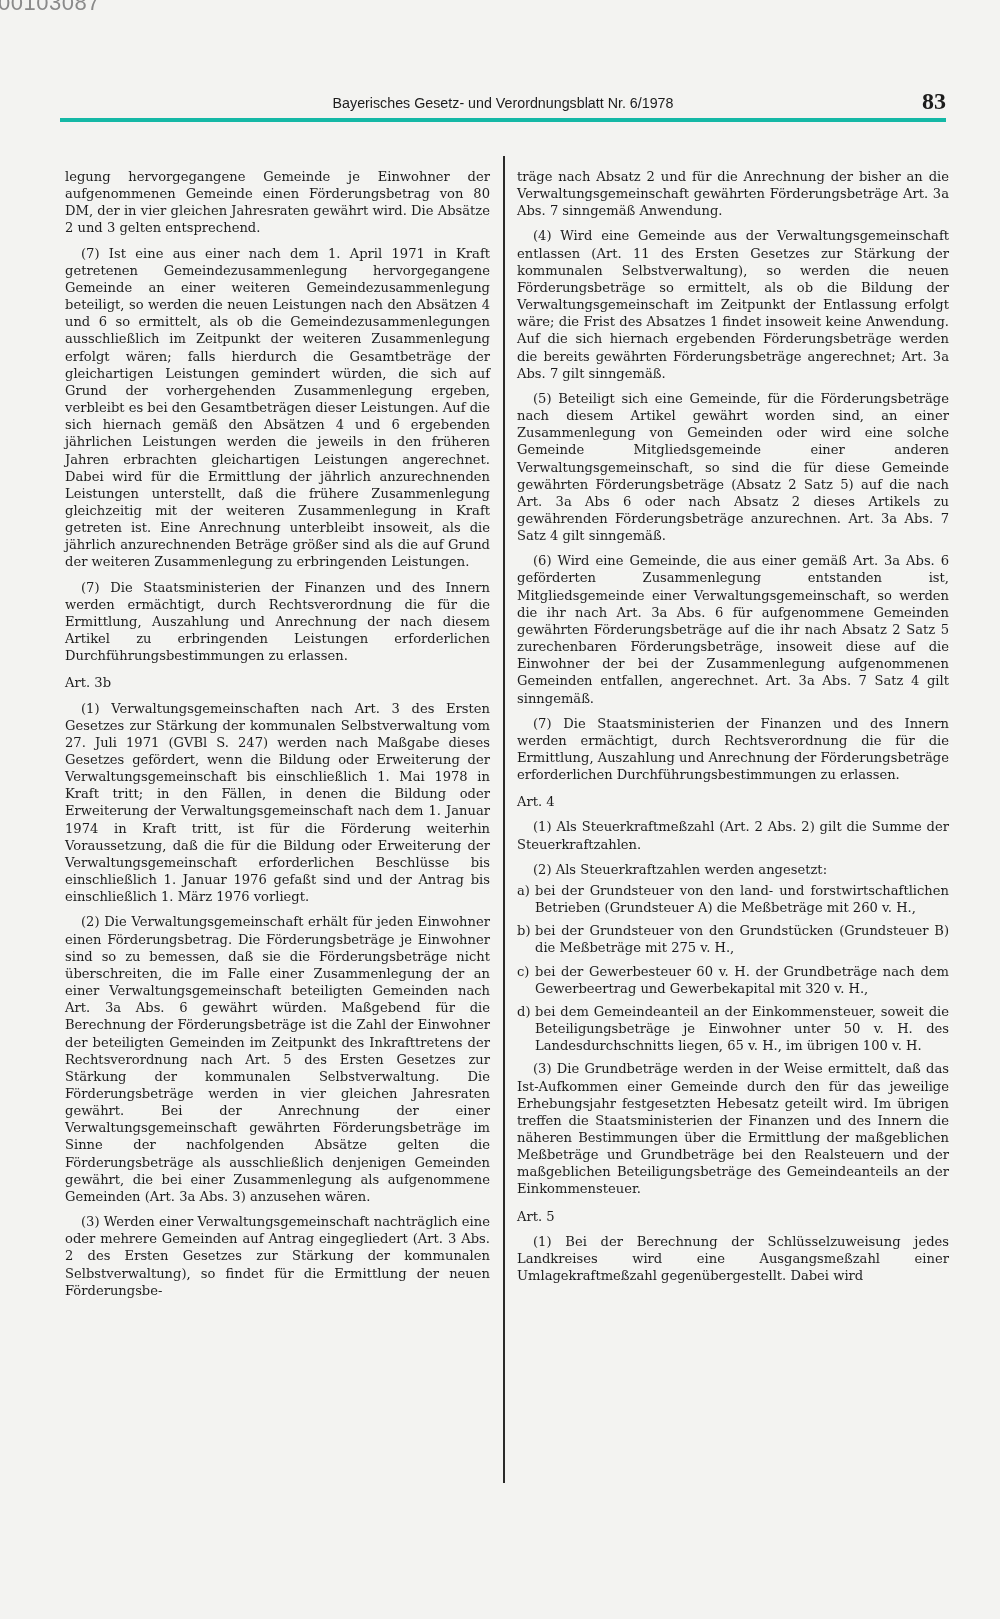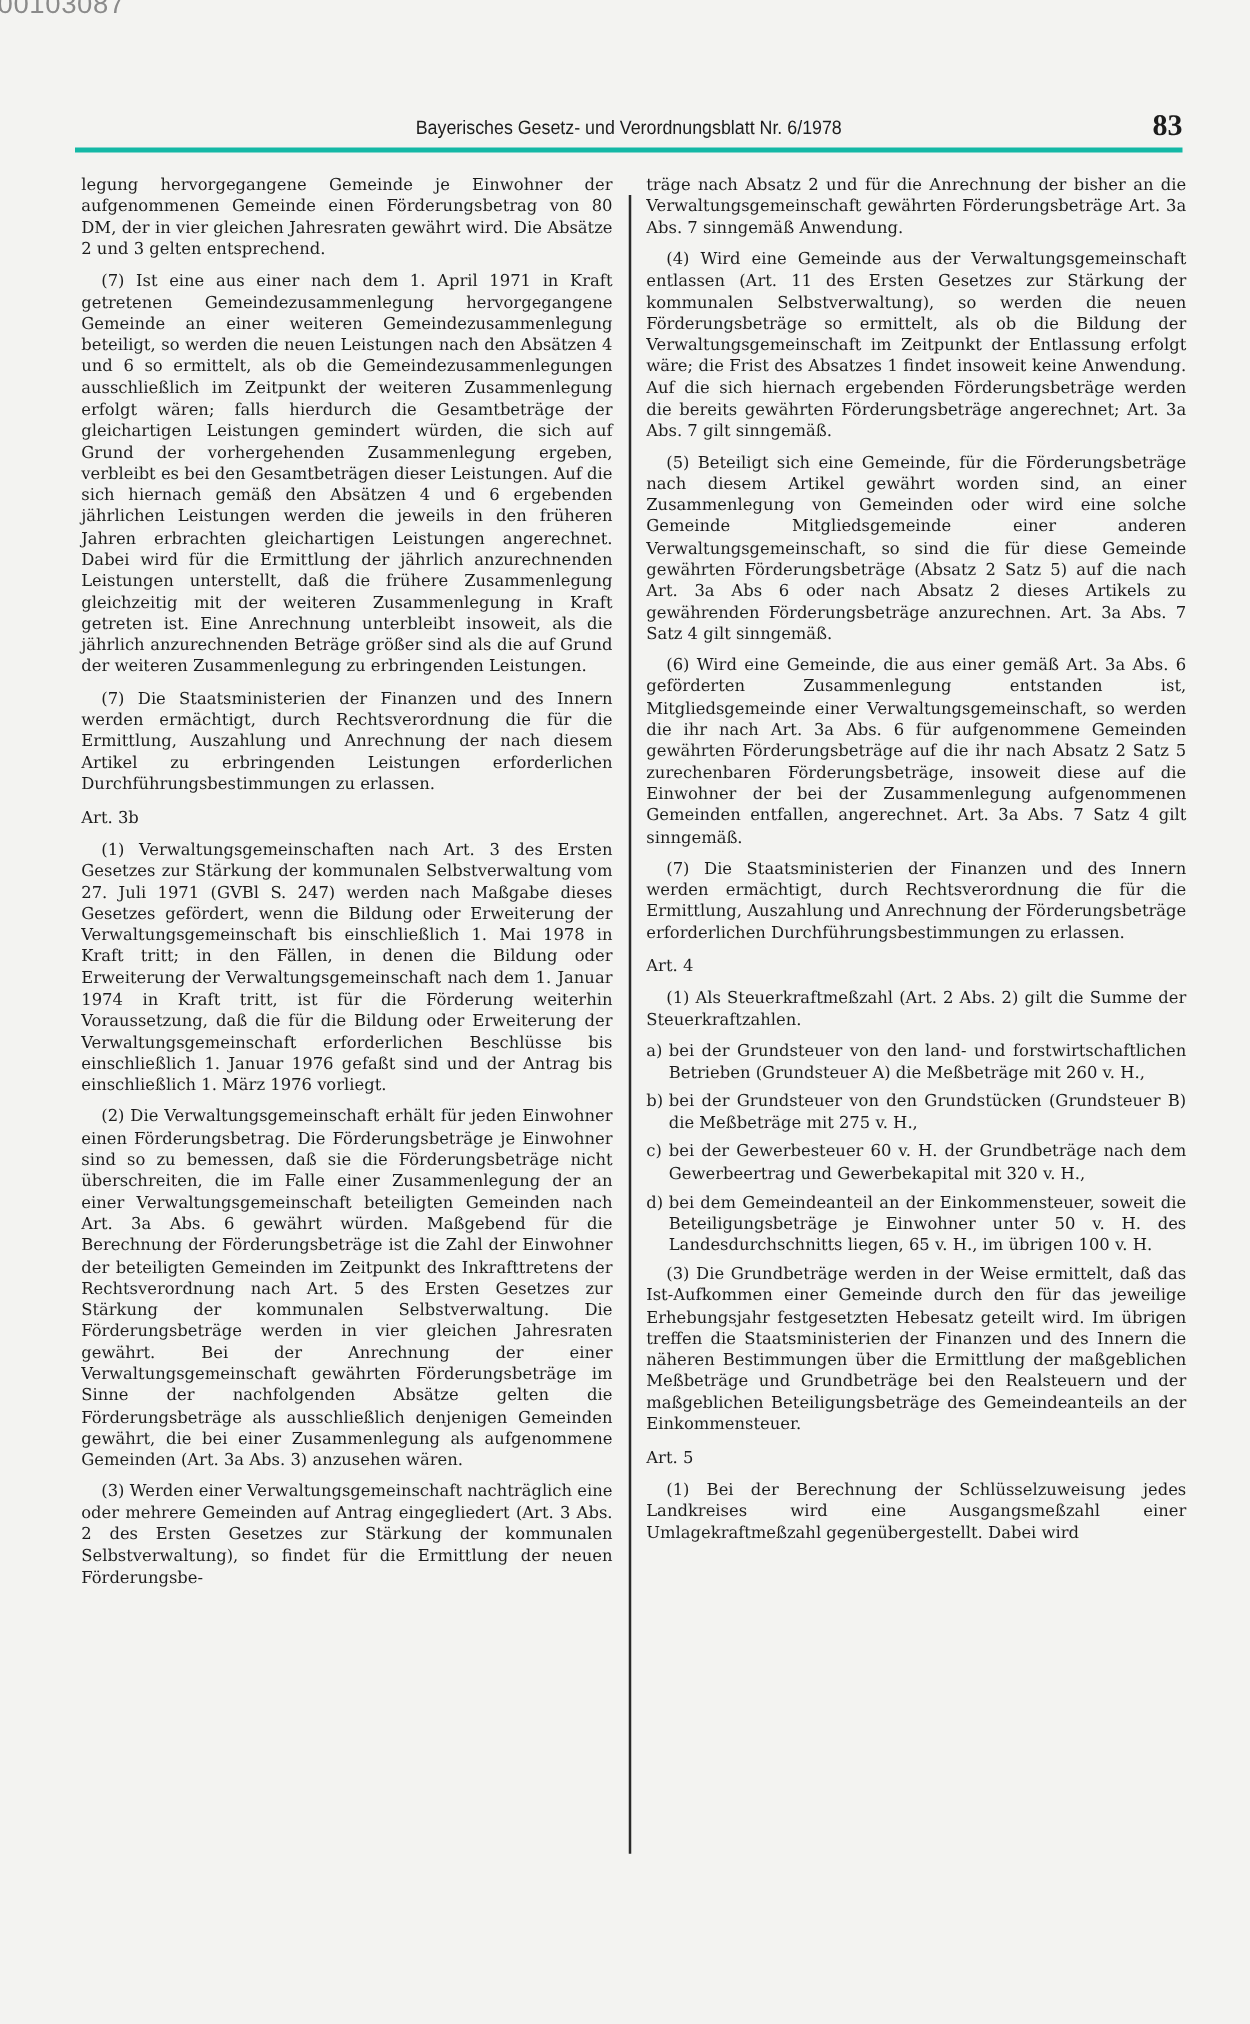--- a/index.html
+++ b/index.html
@@ -20,21 +20,21 @@
   }
   .header .title {
     position: absolute; left: 0; right: 0; top: 6px; text-align: center;
     font-family: "Liberation Sans", sans-serif; font-size: 15.5px; transform: scaleX(0.92);
   }
   .header .pageno {
     position: absolute; right: 0; top: 0;
     font-family: "Liberation Serif", serif; font-weight: bold; font-size: 24px;
   }
   .col {
-    position: absolute; top: 140px;
+    position: absolute; top: 168px;
     font-size: 13.1px; line-height: 17.15px;
     text-align: justify; hyphens: manual;
   }
   .col.left { left: 65px; width: 425px; }
   .col.right { left: 517px; width: 432px; }
   .divider {
     position: absolute; left: 503px; top: 156px; width: 2px; height: 1327px;
     background: #2a2a2a;
   }
   p { margin: 0 0 8px 0; text-indent: 0; }
@@ -68,20 +68,21 @@
 <div class="divider"></div>
 
 <div class="col right">
   <p class="cont">träge nach Absatz 2 und für die Anrechnung der bisher an die Verwaltungsgemeinschaft gewährten Förderungsbeträge Art. 3a Abs. 7 sinngemäß Anwendung.</p>
   <p class="indent">(4) Wird eine Gemeinde aus der Verwaltungsgemeinschaft entlassen (Art. 11 des Ersten Gesetzes zur Stärkung der kommunalen Selbstverwaltung), so werden die neuen Förderungsbeträge so ermittelt, als ob die Bildung der Verwaltungsgemeinschaft im Zeitpunkt der Entlassung erfolgt wäre; die Frist des Absatzes 1 findet insoweit keine Anwendung. Auf die sich hiernach ergebenden Förderungsbeträge werden die bereits gewährten Förderungsbeträge angerechnet; Art. 3a Abs. 7 gilt sinngemäß.</p>
   <p class="indent">(5) Beteiligt sich eine Gemeinde, für die Förderungsbeträge nach diesem Artikel gewährt worden sind, an einer Zusammenlegung von Gemeinden oder wird eine solche Gemeinde Mitgliedsgemeinde einer anderen Verwaltungsgemeinschaft, so sind die für diese Gemeinde gewährten Förderungsbeträge (Absatz 2 Satz 5) auf die nach Art. 3a Abs 6 oder nach Absatz 2 dieses Artikels zu gewährenden Förderungsbeträge anzurechnen. Art. 3a Abs. 7 Satz 4 gilt sinngemäß.</p>
   <p class="indent">(6) Wird eine Gemeinde, die aus einer gemäß Art. 3a Abs. 6 geförderten Zusammenlegung entstanden ist, Mitgliedsgemeinde einer Verwaltungsgemeinschaft, so werden die ihr nach Art. 3a Abs. 6 für aufgenommene Gemeinden gewährten Förderungsbeträge auf die ihr nach Absatz 2 Satz 5 zurechenbaren Förderungsbeträge, insoweit diese auf die Einwohner der bei der Zusammenlegung aufgenommenen Gemeinden entfallen, angerechnet. Art. 3a Abs. 7 Satz 4 gilt sinngemäß.</p>
   <p class="indent">(7) Die Staatsministerien der Finanzen und des Innern werden ermächtigt, durch Rechtsverordnung die für die Ermittlung, Auszahlung und Anrechnung der Förderungsbeträge erforderlichen Durchführungsbestimmungen zu erlassen.</p>
   <div class="art-heading">Art. 4</div>
   <p class="indent">(1) Als Steuerkraftmeßzahl (Art. 2 Abs. 2) gilt die Summe der Steuerkraftzahlen.</p>
+  <p class="indent" style="margin-bottom:4px">(2) Als Steuerkraftzahlen werden angesetzt:</p>
   <div class="list-item">
     <span class="marker">a)</span>
     <span class="text">bei der Grundsteuer von den land- und forstwirtschaftlichen Betrieben (Grundsteuer A) die Meßbeträge mit 260 v. H.,</span>
   </div>
   <div class="list-item">
     <span class="marker">b)</span>
     <span class="text">bei der Grundsteuer von den Grundstücken (Grundsteuer B) die Meßbeträge mit 275 v. H.,</span>
   </div>
   <div class="list-item">
     <span class="marker">c)</span>

